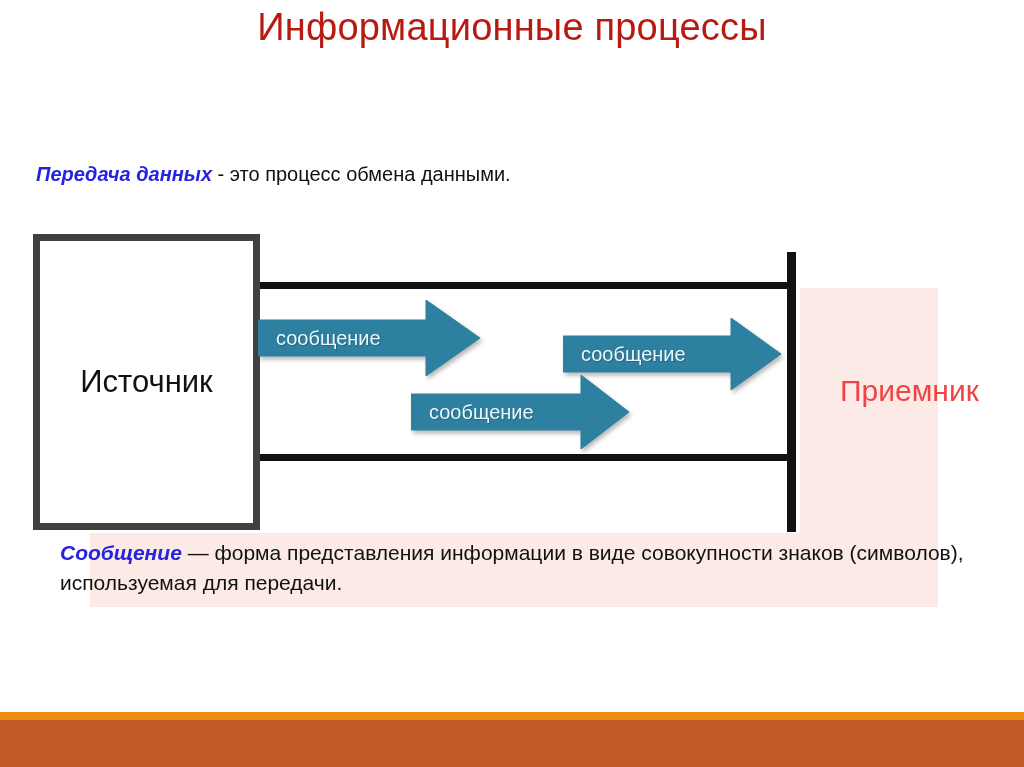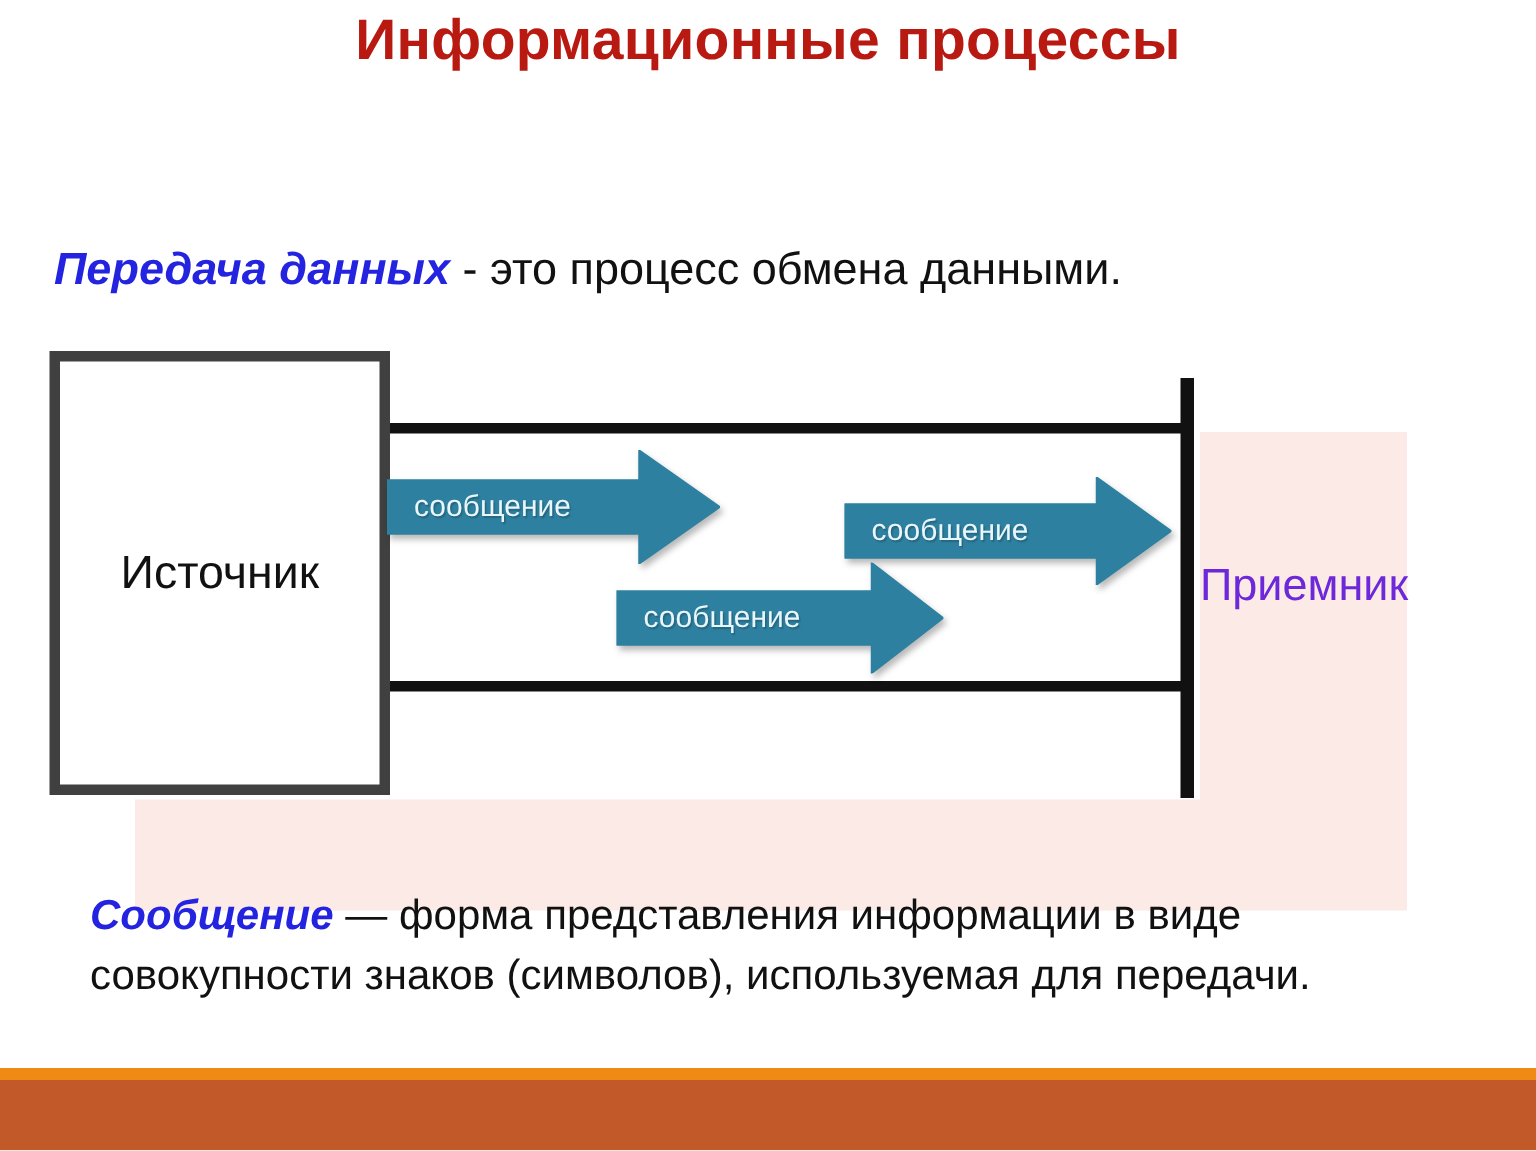--- a/index.html
+++ b/index.html
@@ -20,33 +20,33 @@
   }
 
   
   .slide-title {
     position: absolute;
     left: 0;
     top: 6px;
     width: 1024px;
     text-align: center;
     font-size: 38px;
-    font-weight: 700;
+    font-weight: 400;
     letter-spacing: 0.2px;
     color: #b81a12;
     font-family: "Liberation Sans", "DejaVu Sans", sans-serif;
     white-space: nowrap;
   }
 
   
   .def-top {
     position: absolute;
     left: 36px;
     top: 163px;
-    font-size: 30px;
+    font-size: 20px;
     color: #111111;
     white-space: nowrap;
   }
   .term-blue {
     color: #2424e0;
     font-style: italic;
     font-weight: 700;
   }
 
   
@@ -104,26 +104,26 @@
     left: 787px;
     top: 252px;
     width: 9px;
     height: 280px;
     background: #111111;
   }
 
   
   .receiver-label {
     position: absolute;
-    left: 800px;
+    left: 840px;
     top: 374px;
     width: 128px;
     text-align: center;
     font-size: 30px;
-    color: #6d28d9;
+    color: #ef4444;
     white-space: nowrap;
   }
 
   
   .msg-arrow {
     position: absolute;
     display: flex;
     align-items: center;
     color: #ffffff;
     font-size: 20px;
@@ -148,23 +148,23 @@
   }
 
   .arrow-1 { left: 258px; top: 300px;  width: 222px; height: 76px; }
   .arrow-2 { left: 563px; top: 318px;  width: 218px; height: 72px; }
   .arrow-3 { left: 411px; top: 375px;  width: 218px; height: 74px; }
 
   
   .def-bottom {
     position: absolute;
     left: 60px;
-    top: 590px;
+    top: 538px;
     width: 910px;
-    font-size: 28px;
+    font-size: 21px;
     color: #111111;
     line-height: 1.42;
   }
 
   
   .bar-orange-thin {
     position: absolute;
     left: 0;
     top: 712px;
     width: 1024px;

